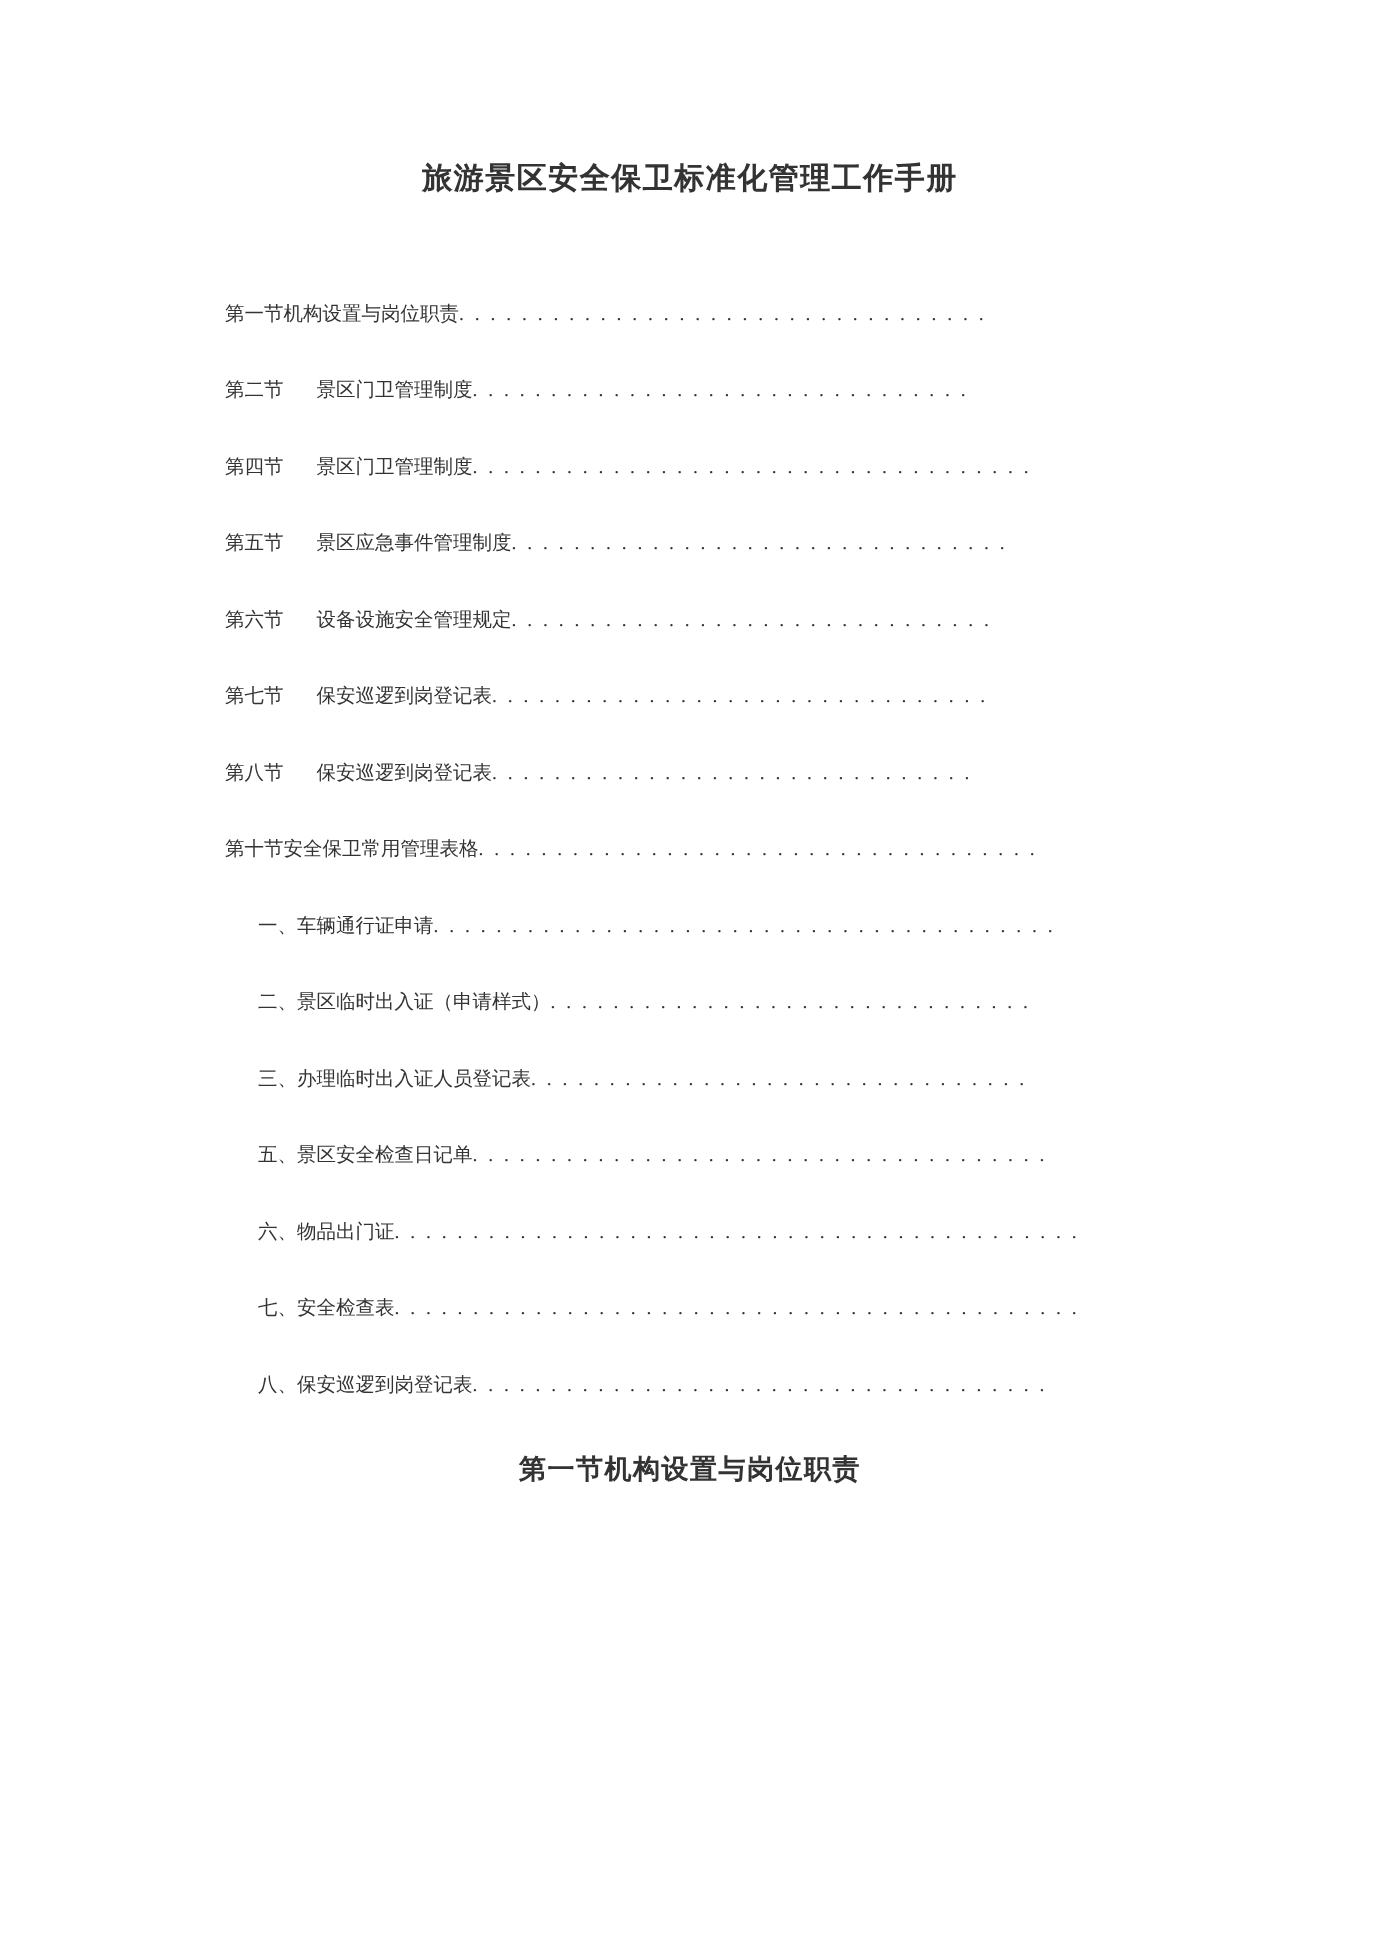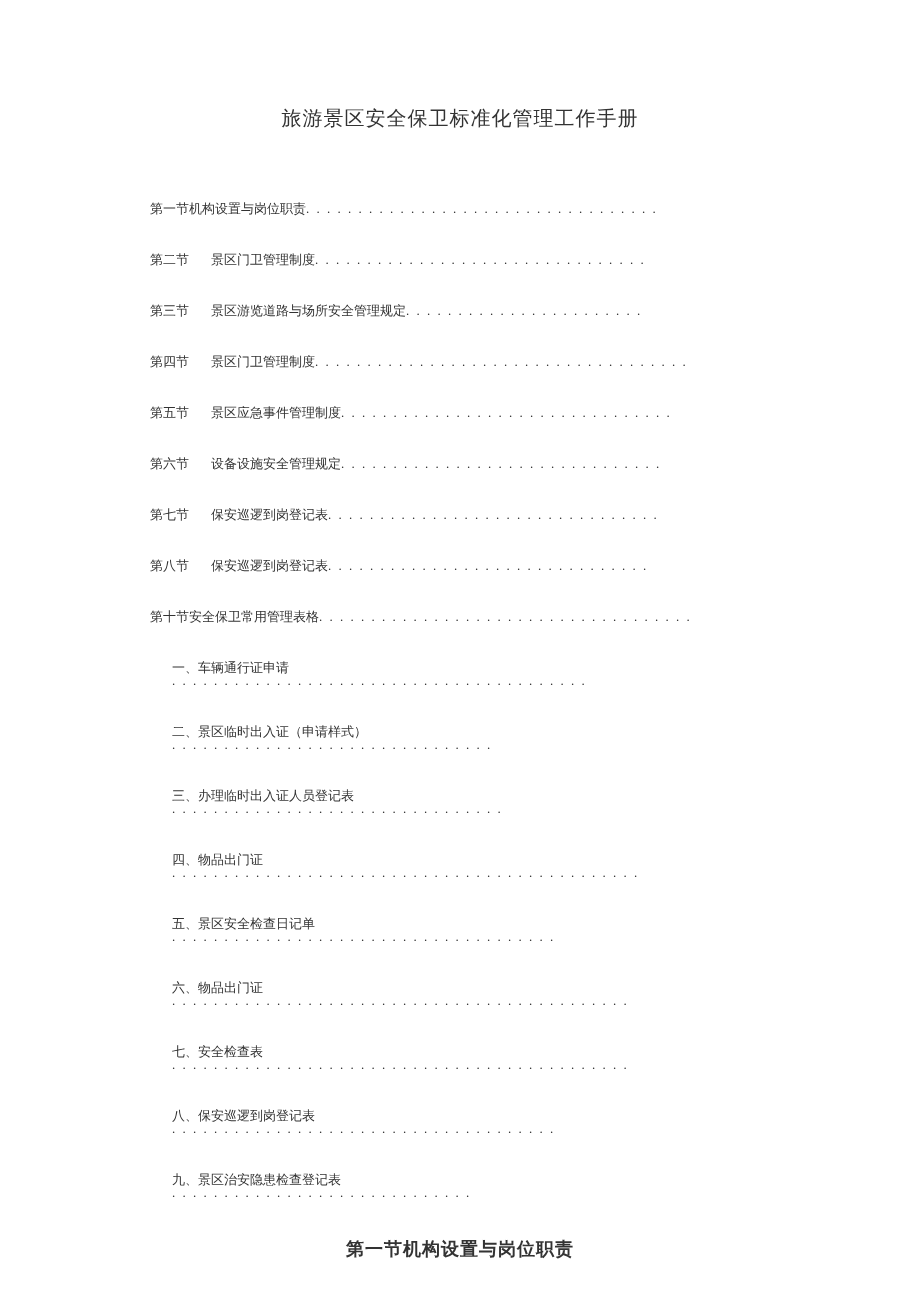--- a/index.html
+++ b/index.html
@@ -1,21 +1,21 @@
 <!DOCTYPE html>
 <html><head>
 <meta charset="utf-8">
 <style>
   * { margin: 0; padding: 0; box-sizing: border-box; }
   html, body { width: 920px; height: 1301px; background: #ffffff; font-family: "SimSun", "宋体", serif; color: #333; }
   .page { padding: 105px 150px 60px 150px; }
-  .title { text-align: center; font-size: 20px; font-weight: 400; margin-bottom: 70px; letter-spacing: 1px; }
+  .title { text-align: center; font-size: 20px; font-weight: 700; margin-bottom: 70px; letter-spacing: 1px; }
   .toc { font-size: 13px; line-height: 1; }
   .toc-row { display: flex; align-items: baseline; margin-bottom: 38px; white-space: nowrap; }
-  .toc-row.indent1 { padding-left: 22px; flex-direction: column; }
+  .toc-row.indent1 { padding-left: 22px; }
   .toc-label { flex: 0 0 auto; }
   .toc-gap { flex: 0 0 auto; width: 22px; }
   .toc-text { flex: 0 0 auto; }
   .toc-dots { flex: 0 0 auto; letter-spacing: 2px; color: #333; overflow: hidden; }
   .section-heading { text-align: center; font-size: 18px; font-weight: 600; margin-top: 10px; letter-spacing: 1px; }
 </style>
 </head>
 <body>
 
 <div class="page">
@@ -24,26 +24,20 @@
   <div class="toc" id="toc-container">
       <div class="toc-row">
         <span class="toc-label">第一节机构设置与岗位职责</span>
         <span class="toc-dots">. . . . . . . . . . . . . . . . . . . . . . . . . . . . . . . . . .</span>
       </div>
       <div class="toc-row">
         <span class="toc-label">第二节</span>
         <span class="toc-gap"></span>
         <span class="toc-text">景区门卫管理制度</span>
         <span class="toc-dots">. . . . . . . . . . . . . . . . . . . . . . . . . . . . . . . .</span>
-      </div>
-      <div class="toc-row">
-        <span class="toc-label">第三节</span>
-        <span class="toc-gap"></span>
-        <span class="toc-text">景区游览道路与场所安全管理规定</span>
-        <span class="toc-dots"> . . . . . . . . . . . . . . . . . . . . . . .</span>
       </div>
       <div class="toc-row">
         <span class="toc-label">第四节</span>
         <span class="toc-gap"></span>
         <span class="toc-text">景区门卫管理制度</span>
         <span class="toc-dots">. . . . . . . . . . . . . . . . . . . . . . . . . . . . . . . . . . . .</span>
       </div>
       <div class="toc-row">
         <span class="toc-label">第五节</span>
         <span class="toc-gap"></span>
@@ -78,39 +72,31 @@
       </div>
       <div class="toc-row indent1">
         <span class="toc-label">二、景区临时出入证（申请样式）</span>
         <span class="toc-dots"> . . . . . . . . . . . . . . . . . . . . . . . . . . . . . . .</span>
       </div>
       <div class="toc-row indent1">
         <span class="toc-label">三、办理临时出入证人员登记表</span>
         <span class="toc-dots"> . . . . . . . . . . . . . . . . . . . . . . . . . . . . . . . .</span>
       </div>
       <div class="toc-row indent1">
-        <span class="toc-label">四、物品出门证</span>
-        <span class="toc-dots">. . . . . . . . . . . . . . . . . . . . . . . . . . . . . . . . . . . . . . . . . . . . .</span>
-      </div>
-      <div class="toc-row indent1">
         <span class="toc-label">五、景区安全检查日记单</span>
         <span class="toc-dots">. . . . . . . . . . . . . . . . . . . . . . . . . . . . . . . . . . . . .</span>
       </div>
       <div class="toc-row indent1">
         <span class="toc-label">六、物品出门证</span>
         <span class="toc-dots">. . . . . . . . . . . . . . . . . . . . . . . . . . . . . . . . . . . . . . . . . . . .</span>
       </div>
       <div class="toc-row indent1">
         <span class="toc-label">七、安全检查表</span>
         <span class="toc-dots">. . . . . . . . . . . . . . . . . . . . . . . . . . . . . . . . . . . . . . . . . . . .</span>
       </div>
       <div class="toc-row indent1">
         <span class="toc-label">八、保安巡逻到岗登记表</span>
         <span class="toc-dots">. . . . . . . . . . . . . . . . . . . . . . . . . . . . . . . . . . . . .</span>
       </div>
-      <div class="toc-row indent1">
-        <span class="toc-label">九、景区治安隐患检查登记表</span>
-        <span class="toc-dots"> . . . . . . . . . . . . . . . . . . . . . . . . . . . . .</span>
-      </div>
     </div>
 
   <h2 class="section-heading">第一节机构设置与岗位职责</h2>
 </div>
 
 </body></html>

